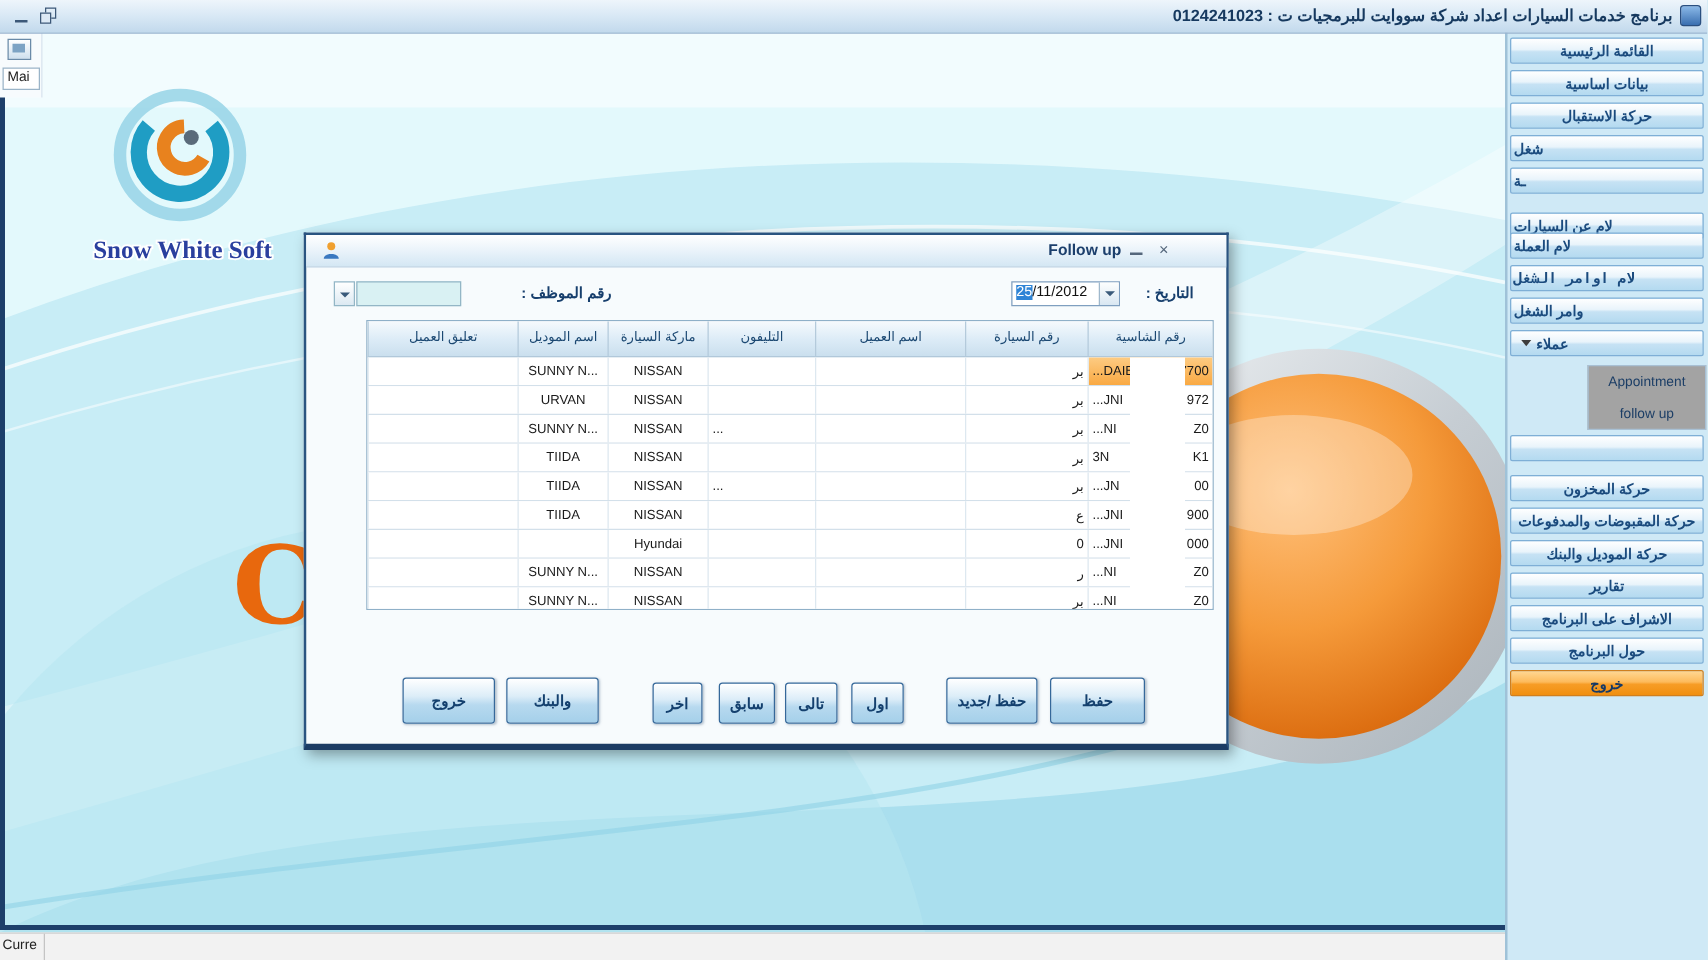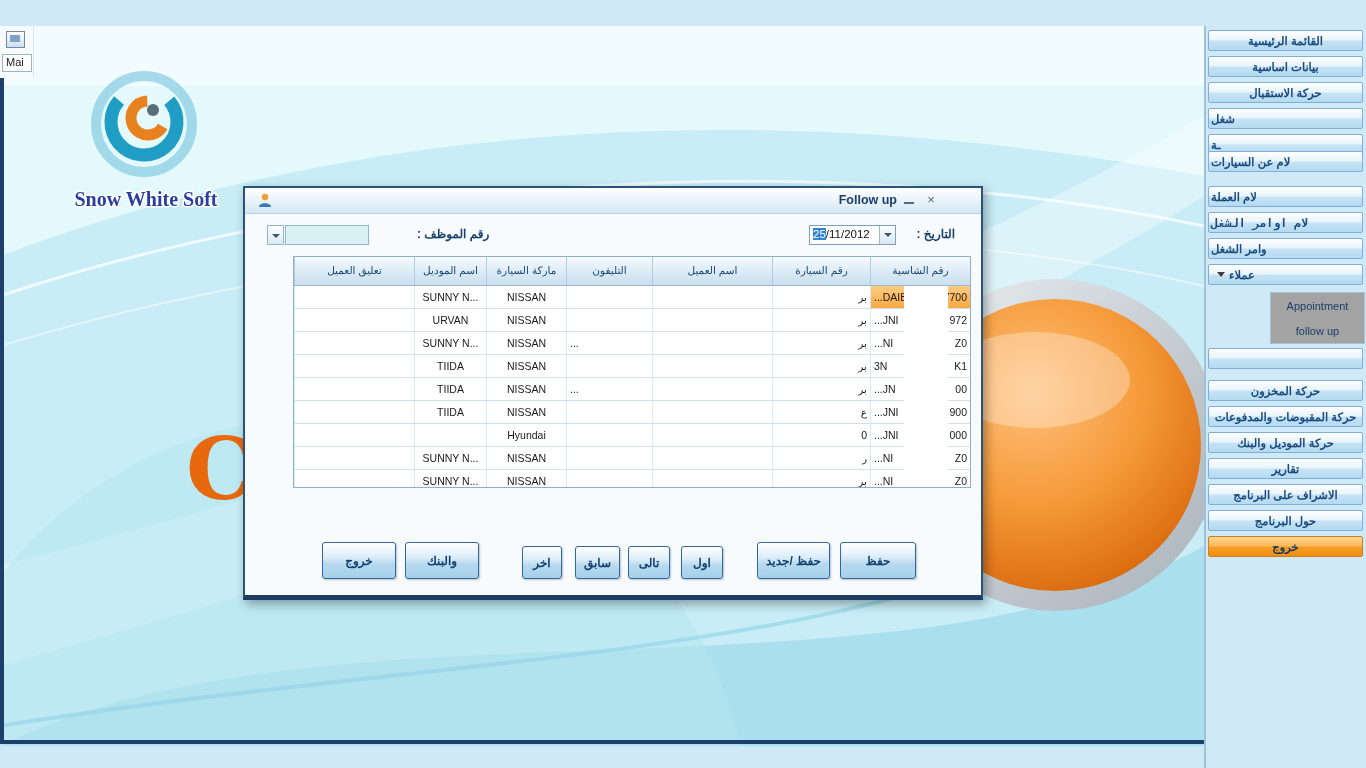--- a/index.html
+++ b/index.html
@@ -99,20 +99,26 @@
   .dbtn{position:absolute;bottom:0;border:1px solid #35689a;border-radius:3px;
     background:linear-gradient(#ffffff,#dcedf8 40%,#b7d9ef 60%,#a5d0ea);
     color:#14406e;font-weight:bold;font-size:12px;font-family:"Liberation Sans",sans-serif;
     box-shadow:inset 0 1px 0 rgba(255,255,255,.7), 1px 1px 2px rgba(60,90,120,.35);cursor:default;}
 </style>
 </head>
 <body>
 
 <div class="app">
 
+  <div class="titlebar">
+    <div class="tb-min"></div>
+    <div class="tb-restore"></div>
+    <div class="tb-title">برنامج خدمات السيارات اعداد شركة سووايت للبرمجيات ت : 0124241023</div>
+    <div class="tb-appicon"></div>
+  </div>
 
   <div class="main">
     <svg class="bgsvg" width="1204" height="720">
       <rect x="0" y="0" width="1204" height="720" fill="#c8edf6"></rect>
       <path d="M0,230 C320,110 720,60 1204,150 L1204,0 L0,0 Z" fill="#e6f9fd" opacity="0.9"></path>
       <rect x="0" y="0" width="1204" height="60" fill="#ffffff" opacity="0.55"></rect>
       <path d="M0,270 C360,150 820,120 1204,200" stroke="#ffffff" stroke-width="3" fill="none" opacity="0.7"></path>
       <path d="M0,320 C400,200 860,180 1204,260" stroke="#ffffff" stroke-width="2" fill="none" opacity="0.5"></path>
       <path d="M0,540 C420,430 840,300 1204,90 L1204,170 C840,400 420,520 0,640 Z" fill="#ffffff" opacity="0.35"></path>
       <path d="M0,720 C320,560 900,690 1204,520 L1204,720 Z" fill="#a5dcec" opacity="0.85"></path>
@@ -170,21 +176,21 @@
         </div>
         <div class="sb-item" style="top: 56px;">
           <span class="sb-label">حركة الاستقبال</span>
         </div>
         <div class="sb-item sb-clip" style="top: 82px;">
           <span class="sb-label">شغل</span>
         </div>
         <div class="sb-item sb-clip" style="top: 108px; text-align: right;">
           <span class="sb-label">ـة</span>
         </div>
-        <div class="sb-item sb-clip" style="top: 125px;">
+        <div class="sb-item sb-clip" style="top: 144px;">
           <span class="sb-label">لام عن السيارات</span>
         </div>
         <div class="sb-item sb-clip" style="top: 160px;">
           <span class="sb-label">لام العملة</span>
         </div>
         <div class="sb-item sb-clip" style="top: 186px; font-family: Liberation Mono, monospace;">
           <span class="sb-label">لام اوامر الشغل</span>
         </div>
         <div class="sb-item sb-clip" style="top: 212px;">
           <span class="sb-label">وامر الشغل</span>
@@ -219,20 +225,23 @@
         </div>
       </div>
     <div class="submenu">
       <div id="submenu-items" style="display:flex;flex-direction:column;flex:1;">
           <div class="submenu-item">Appointment</div>
           <div class="submenu-item">follow up</div>
         </div>
     </div>
   </div>
 
+  <div class="statusbar">
+    <div class="status-cell">Curre</div>
+  </div>
 
   <div class="dialog">
     <div class="dlg-title">
       <svg class="dlg-icon" width="16" height="16">
         <circle cx="8" cy="5" r="3.2" fill="#f0a030"></circle>
         <path d="M2,15 C2,10 14,10 14,15 Z" fill="#3a78c0"></path>
       </svg>
       <div class="dlg-title-text">Follow up</div>
       <div class="dlg-min"></div>
       <div class="dlg-close">×</div>

